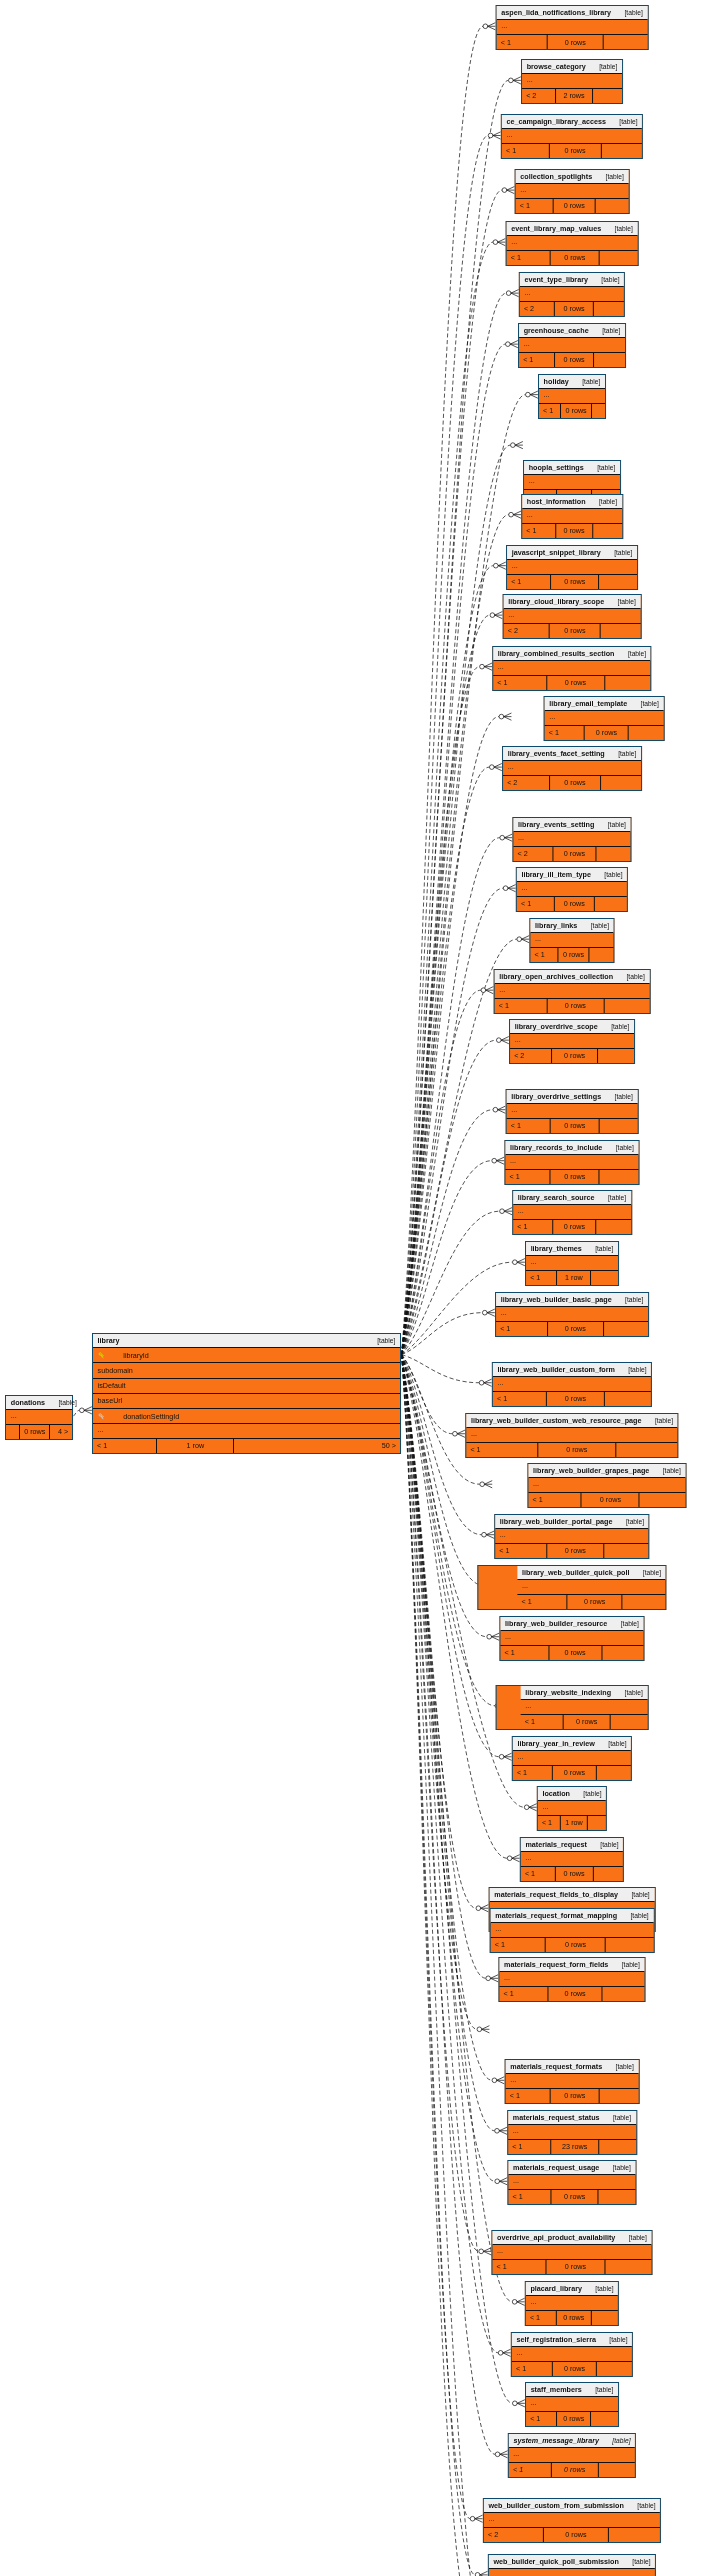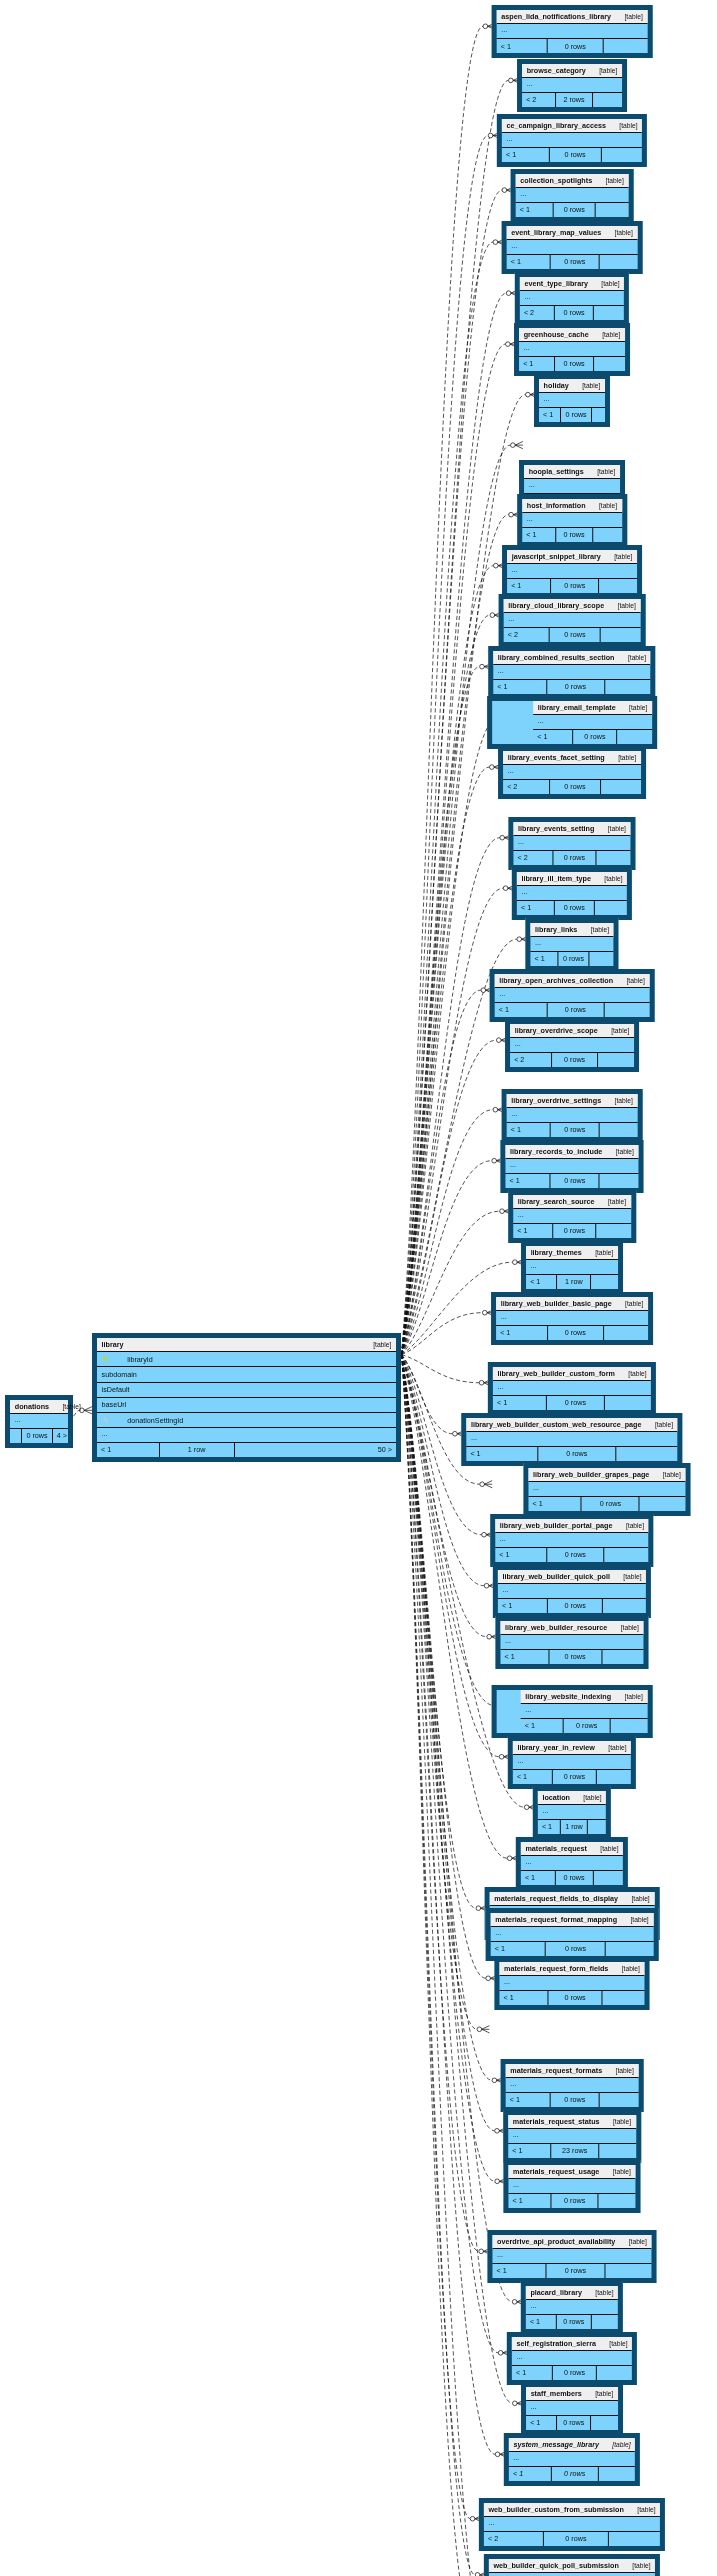--- a/index.html
+++ b/index.html
@@ -1,19 +1,19 @@
 <!DOCTYPE html>
 <html style="font-size:8.2px"><head>
 <meta charset="utf-8">
 <style>
   html,body{margin:0;padding:0;background:#ffffff;}
   #canvas{position:relative;width:718px;height:2868px;background:#ffffff;
           font-family:"Liberation Sans","DejaVu Sans",sans-serif;color:#111;}
   #edges{position:absolute;left:0;top:0;z-index:0;}
-  .tbox{position:absolute;z-index:1;background:#7dd3fc;border:5px solid #0c4a6e;
+  .tbox{position:absolute;z-index:1;background:#f97316;border:1px solid #0c4a6e;
         width:max-content;box-sizing:border-box;}
   .rel{transform:translateX(-50%);}
   .thead{display:flex;justify-content:space-between;align-items:baseline;gap:13.4px;
          background:#efefef;border-bottom:1px solid #111;padding:2.1px 4.6px;}
   .tname{font-weight:bold;font-size:7.2px;white-space:nowrap;}
   .ttag{font-size:6.7px;white-space:nowrap;}
   .trow{display:flex;align-items:stretch;border-bottom:0.5px solid #111;}
   .fname{display:flex;align-items:center;gap:19px;padding:2.6px 4.6px;flex:1;
          font-size:7.2px;white-space:nowrap;}
   .dots span{padding:1px 4.6px 3.6px;font-size:7.2px;}
@@ -534,21 +534,21 @@
         </div>
         <div class="trow dots">
           <span>...</span>
         </div>
         <div class="tfoot">
           <span class="cl">&lt; 1</span>
           <span class="cc">0 rows</span>
           <span class="cr"></span>
         </div>
       </div>
-      <div class="tbox rel" style="left: 572px; top: 696px; padding-left: 41px;">
+      <div class="tbox rel" style="left: 604px; top: 696px;">
         <div class="thead">
           <span class="tname">library_email_template</span>
           <span class="ttag">[table]</span>
         </div>
         <div class="trow dots">
           <span>...</span>
         </div>
         <div class="tfoot">
           <span class="cl">&lt; 1</span>
           <span class="cc">0 rows</span>
@@ -758,21 +758,21 @@
         </div>
         <div class="trow dots">
           <span>...</span>
         </div>
         <div class="tfoot">
           <span class="cl">&lt; 1</span>
           <span class="cc">0 rows</span>
           <span class="cr"></span>
         </div>
       </div>
-      <div class="tbox rel" style="left: 572px; top: 1565px;">
+      <div class="tbox rel" style="left: 572px; top: 1565px; padding-left: 39px;">
         <div class="thead">
           <span class="tname">library_web_builder_quick_poll</span>
           <span class="ttag">[table]</span>
         </div>
         <div class="trow dots">
           <span>...</span>
         </div>
         <div class="tfoot">
           <span class="cl">&lt; 1</span>
           <span class="cc">0 rows</span>

